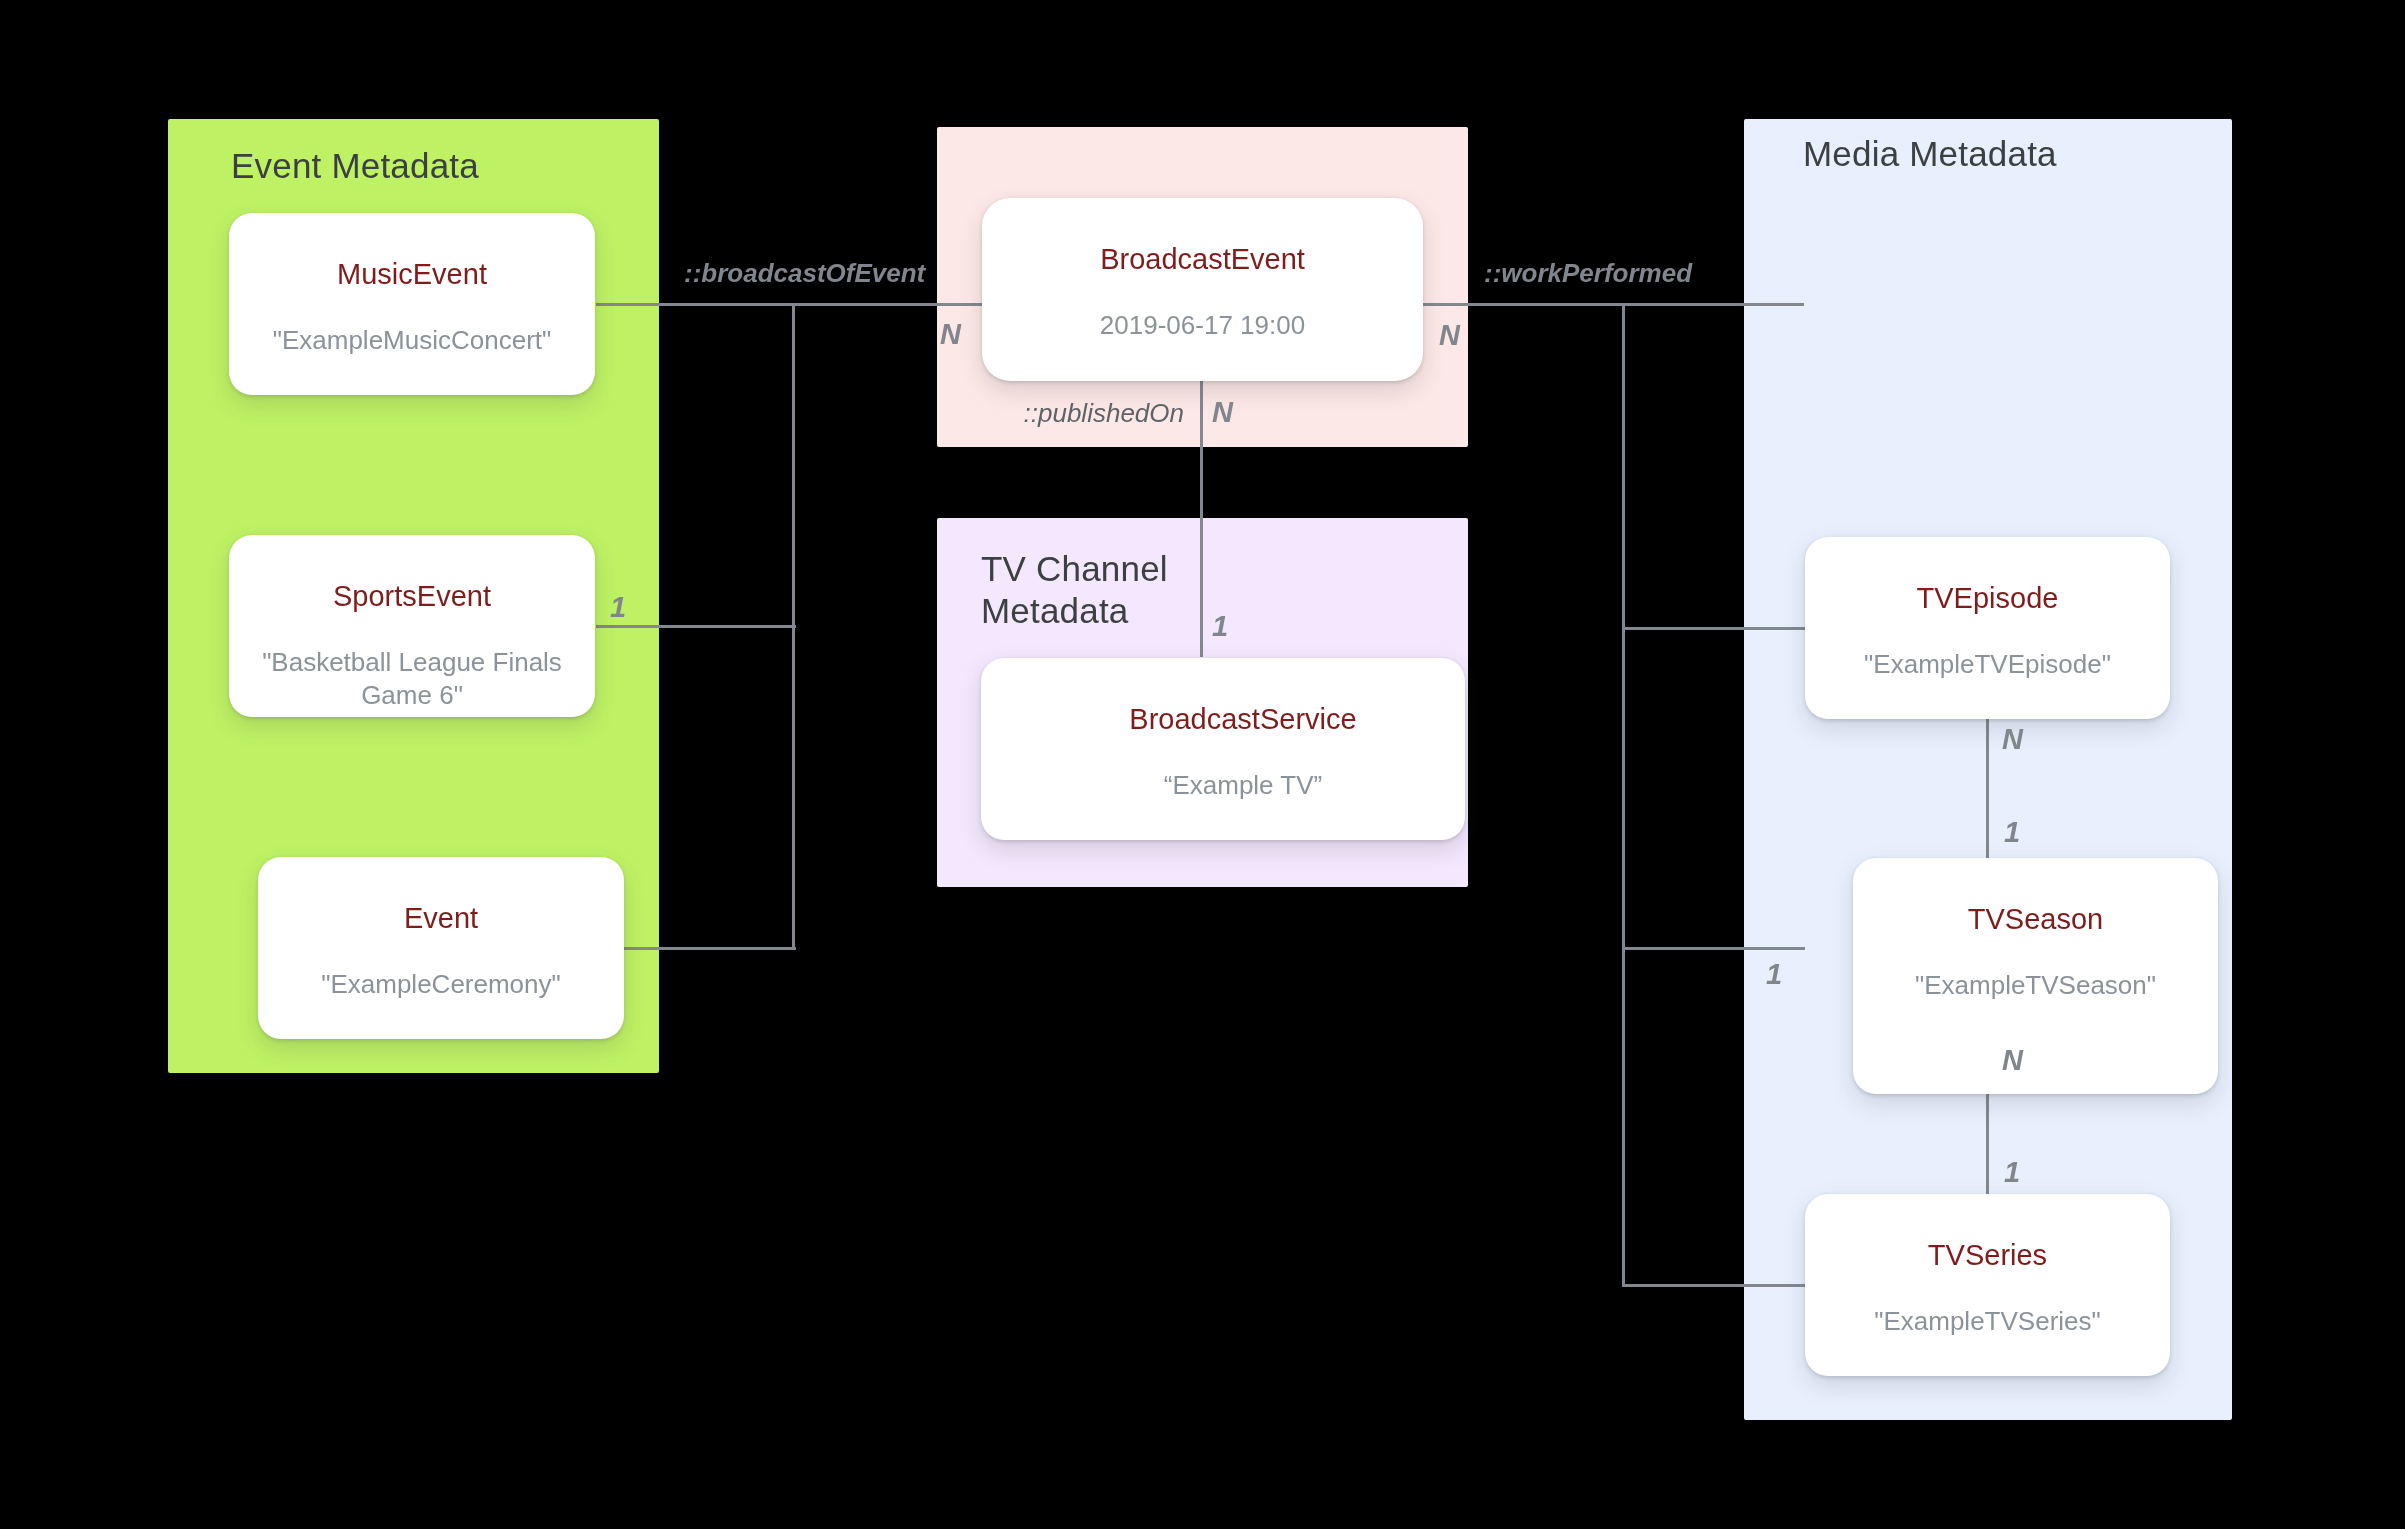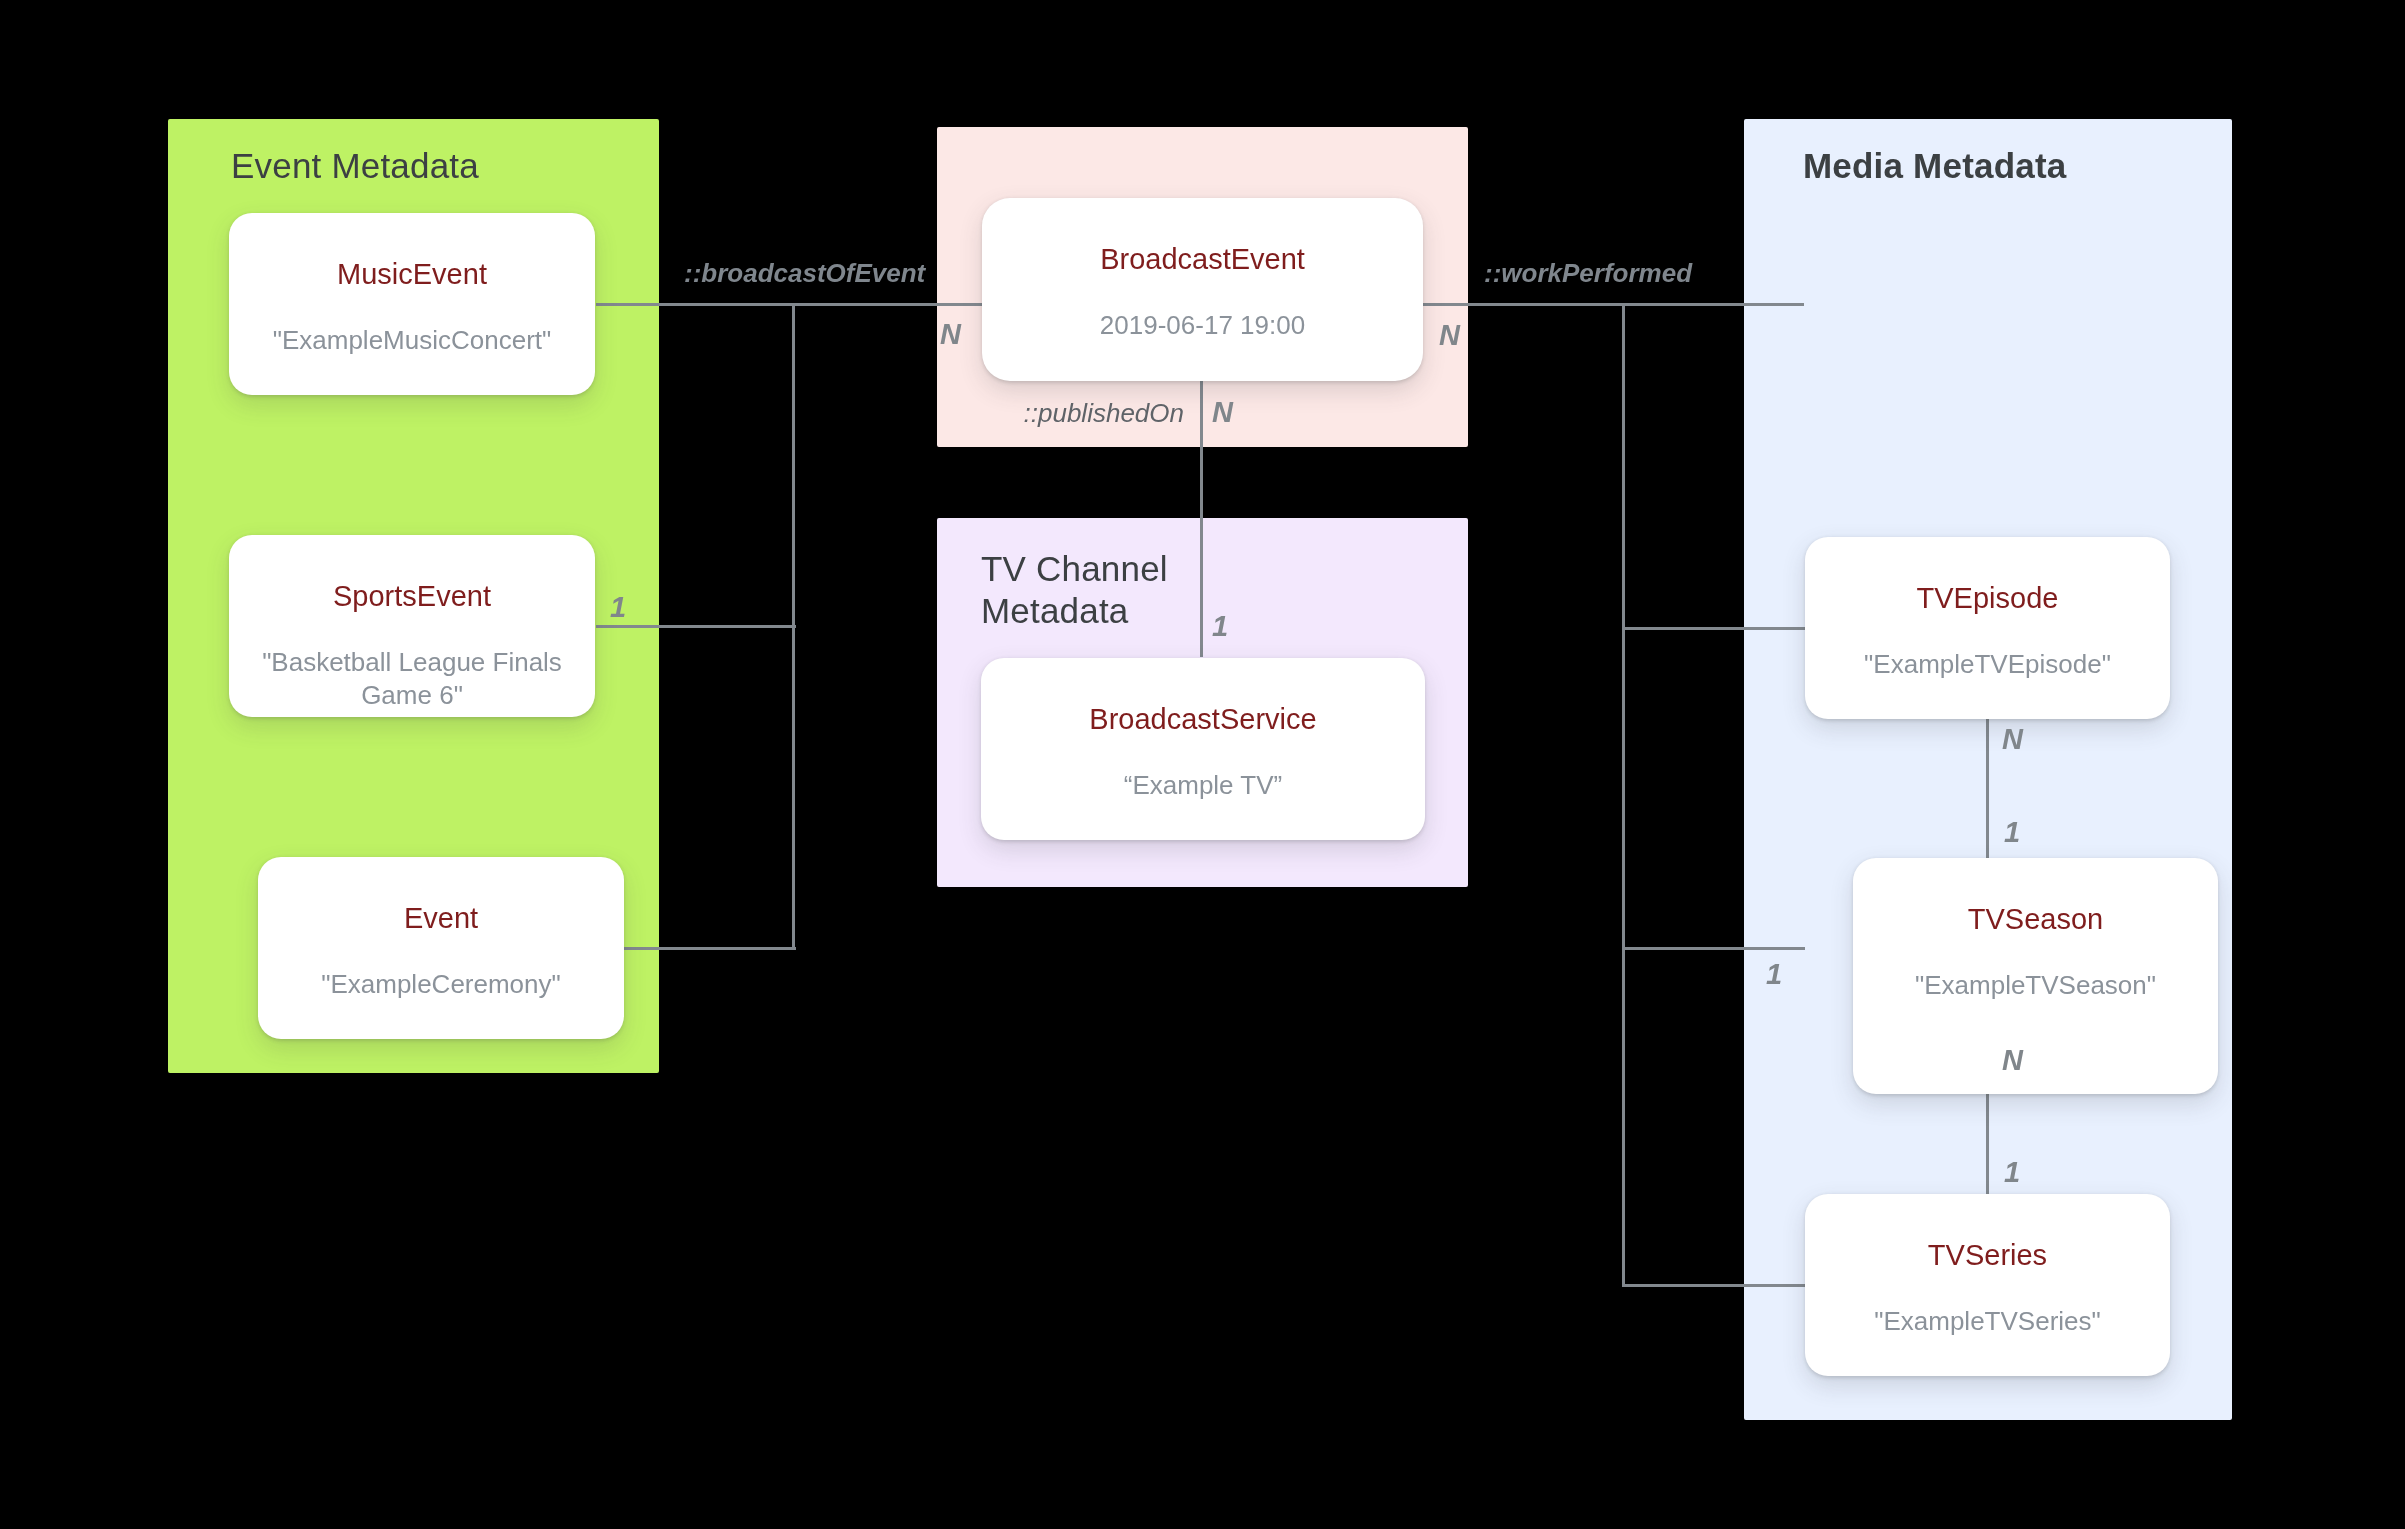--- a/index.html
+++ b/index.html
@@ -10,36 +10,36 @@
   
   .panel{position:absolute;border-radius:1.9px;}
   .panel-event   {left:168px;top:119px;width:491px;height:954px;background:#bef264;}
   .panel-broadcast{left:937px;top:127px;width:531px;height:320px;background:#fce8e6;}
   .panel-tvchannel{left:937px;top:518px;width:531px;height:369px;background:#f3e8fd;}
   .panel-media   {left:1744px;top:119px;width:488px;height:1301px;background:#e8f0fe;}
 
   .panel-title{position:absolute;font-size:35px;line-height:42px;color:#3c4043;
                letter-spacing:0.2px;white-space:pre-line;}
   .panel-event .panel-title{left:63px;top:26px;}
-  .panel-media .panel-title{left:59px;top:26px;font-weight:bold;}
+  .panel-media .panel-title{left:59px;top:14px;}
   .panel-tvchannel .panel-title{left:44px;top:30px;max-width:220px;}
 
   
   .card{position:absolute;background:#ffffff;border-radius:23px;
         box-shadow:0 1.9px 3.8px rgba(60,64,67,.18),0 9.6px 23px rgba(60,64,67,.16);
         display:flex;flex-direction:column;align-items:center;justify-content:flex-start;
         text-align:center;}
   .card .ctitle{font-size:29px;line-height:34px;color:#7f1d1d;margin-top:44px;}
   .card .cvalue{font-size:26px;line-height:33px;color:#8b929a;margin-top:33px;max-width:320px;}
 
   .card-music   {left:229px;top:213px;width:366px;height:182px;}
   .card-sports  {left:229px;top:535px;width:366px;height:182px;}
   .card-event   {left:229px;top:857px;width:366px;height:182px;margin-left:29px;}
   .card-bevent  {left:982px;top:198px;width:441px;height:183px;border-radius:28px;}
-  .card-bservice{left:981px;top:658px;width:444px;height:182px;}
+  .card-bservice{left:981px;top:658px;width:444px;height:182px;padding-left:40px;}
   .card-movie   {left:1805px;top:213px;width:365px;height:182px;}
   .card-episode {left:1805px;top:537px;width:365px;height:182px;}
   .card-season  {left:1805px;top:858px;width:365px;height:236px;margin-left:48px;}
   .card-series  {left:1805px;top:1194px;width:365px;height:182px;}
 
   
   .line{position:absolute;background:#82888e;}
   .ln-h{height:2.9px;} .ln-v{width:2.9px;}
   .ln-music-bevent {left:596px; top:303px; width:386px;}
   .ln-bevent-movie {left:1422px;top:303px; width:382px;}

